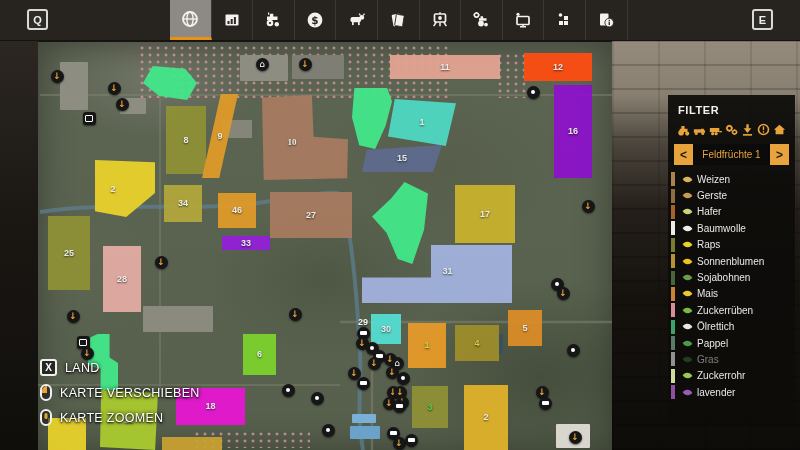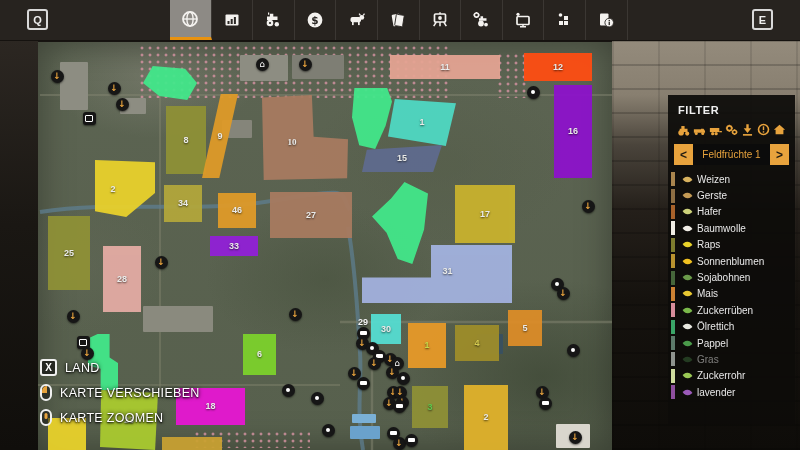--- a/index.html
+++ b/index.html
@@ -223,21 +223,21 @@
     </div>
     <div class="field" style="left: 180px; top: 151px; width: 38px; height: 35px; background: rgb(224, 155, 40);">
       <span class="fnum">46</span>
     </div>
     <div class="field" style="left: 224px; top: 53px; width: 86px; height: 85px; background: rgb(168, 123, 96); clip-path: polygon(0px 3%, 58% 0px, 60% 49%, 100% 52%, 99% 98%, 2% 100%);">
       <span class="fnum abs" style="left: 35%; top: 55%; font-family: Liberation Serif, serif;">10</span>
     </div>
     <div class="field" style="left: 232px; top: 150px; width: 82px; height: 46px; background: rgb(168, 123, 96);">
       <span class="fnum">27</span>
     </div>
-    <div class="field" style="left: 172px; top: 194px; width: 48px; height: 20px; background: rgb(146, 32, 216);">
+    <div class="field" style="left: 184px; top: 194px; width: 48px; height: 14px; background: rgb(146, 32, 216);">
       <span class="fnum">33</span>
     </div>
     <div class="field" style="left: 10px; top: 174px; width: 42px; height: 74px; background: rgb(143, 145, 54);">
       <span class="fnum">25</span>
     </div>
     <div class="field" style="left: 65px; top: 204px; width: 38px; height: 66px; background: rgb(229, 172, 164);">
       <span class="fnum">28</span>
     </div>
     <div class="field" style="left: 314px; top: 46px; width: 40px; height: 61px; background: rgb(66, 232, 138); clip-path: polygon(6% 0px, 88% 0px, 100% 22%, 84% 62%, 58% 100%, 18% 94%, 0px 48%);"></div>
     <div class="field" style="left: 350px; top: 57px; width: 68px; height: 47px; background: rgb(79, 217, 196); clip-path: polygon(10% 0px, 100% 9%, 85% 100%, 0px 80%);">

